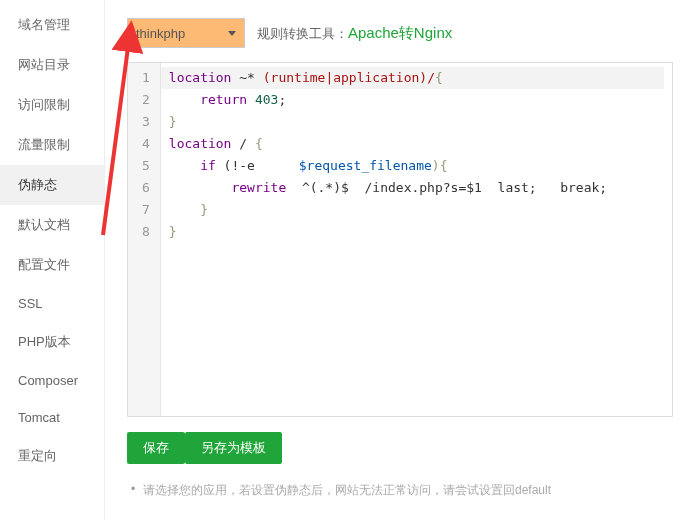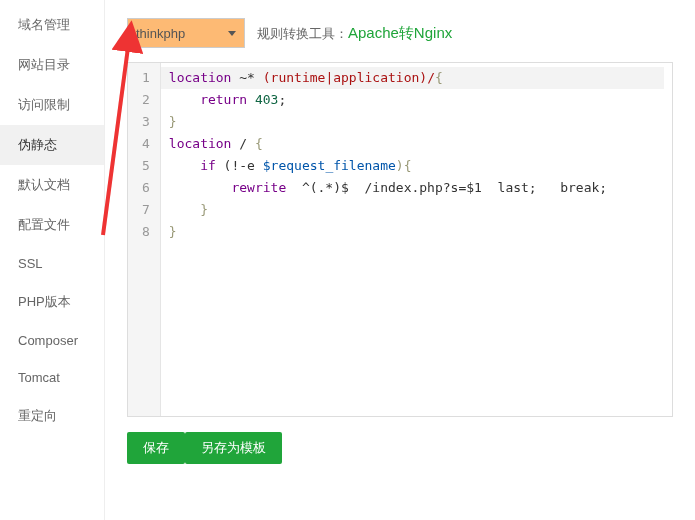--- a/index.html
+++ b/index.html
@@ -99,21 +99,21 @@
       white-space: pre;
       color: #333;
       flex: 1;
     }
     .code .active-line {
       background: #f3f3f3;
       margin-left: -8px;
       padding-left: 8px;
     }
     .kw { color: #708; }
-    .var { color: #05a; }
+    .var { color: #05a; margin-left: 36px; }
     .num { color: #164; }
     .br { color: #997; }
     .re { color: #a11; }
     .button-row {
       margin-top: 15px;
       display: flex;
     }
     .btn {
       background: #20a53a;
       color: #fff;
@@ -151,20 +151,21 @@
     }
   </style>
 </head>
 <body>
 
 <div class="container">
   <div class="sidebar">
     <div class="sidebar-item">域名管理</div>
     <div class="sidebar-item">网站目录</div>
     <div class="sidebar-item">访问限制</div>
+    <div class="sidebar-item">流量限制</div>
     <div class="sidebar-item active">伪静态</div>
     <div class="sidebar-item">默认文档</div>
     <div class="sidebar-item">配置文件</div>
     <div class="sidebar-item">SSL</div>
     <div class="sidebar-item">PHP版本</div>
     <div class="sidebar-item">Composer</div>
     <div class="sidebar-item">Tomcat</div>
     <div class="sidebar-item">重定向</div>
   </div>
 
@@ -189,20 +190,23 @@
           <div>8</div>
       </div>
       <div class="code"><div class="active-line"><span class="kw">location</span><span> ~* </span><span class="re">(runtime|application)/</span><span class="br">{</span></div><div><span class="kw">    return</span><span class="num"> 403</span><span>;</span></div><div><span class="br">}</span></div><div><span class="kw">location</span><span> / </span><span class="br">{</span></div><div><span class="kw">    if</span><span> (!-e </span><span class="var">$request_filename</span><span class="br">){</span></div><div><span class="kw">        rewrite</span><span>  ^(.*)$  /index.php?s=$1  last;   break;</span></div><div><span class="br">    }</span></div><div><span class="br">}</span></div></div>
     </div>
 
     <div class="button-row">
       <button class="btn">保存</button>
       <button class="btn">另存为模板</button>
     </div>
 
+    <ul class="hint-list">
+      <li class="hint-item">请选择您的应用，若设置伪静态后，网站无法正常访问，请尝试设置回default</li>
+    </ul>
   </div>
 </div>
 
 <svg class="arrow" viewBox="0 0 50 240">
   <defs>
     <marker id="ah" markerWidth="8" markerHeight="8" refX="3" refY="4" orient="auto">
       <path d="M0,0 L8,4 L0,8 Z" fill="#e33"></path>
     </marker>
   </defs>
   <path d="M 8 235 L 34 40" stroke="#e33" stroke-width="4" fill="none" marker-end="url(#ah)"></path>

